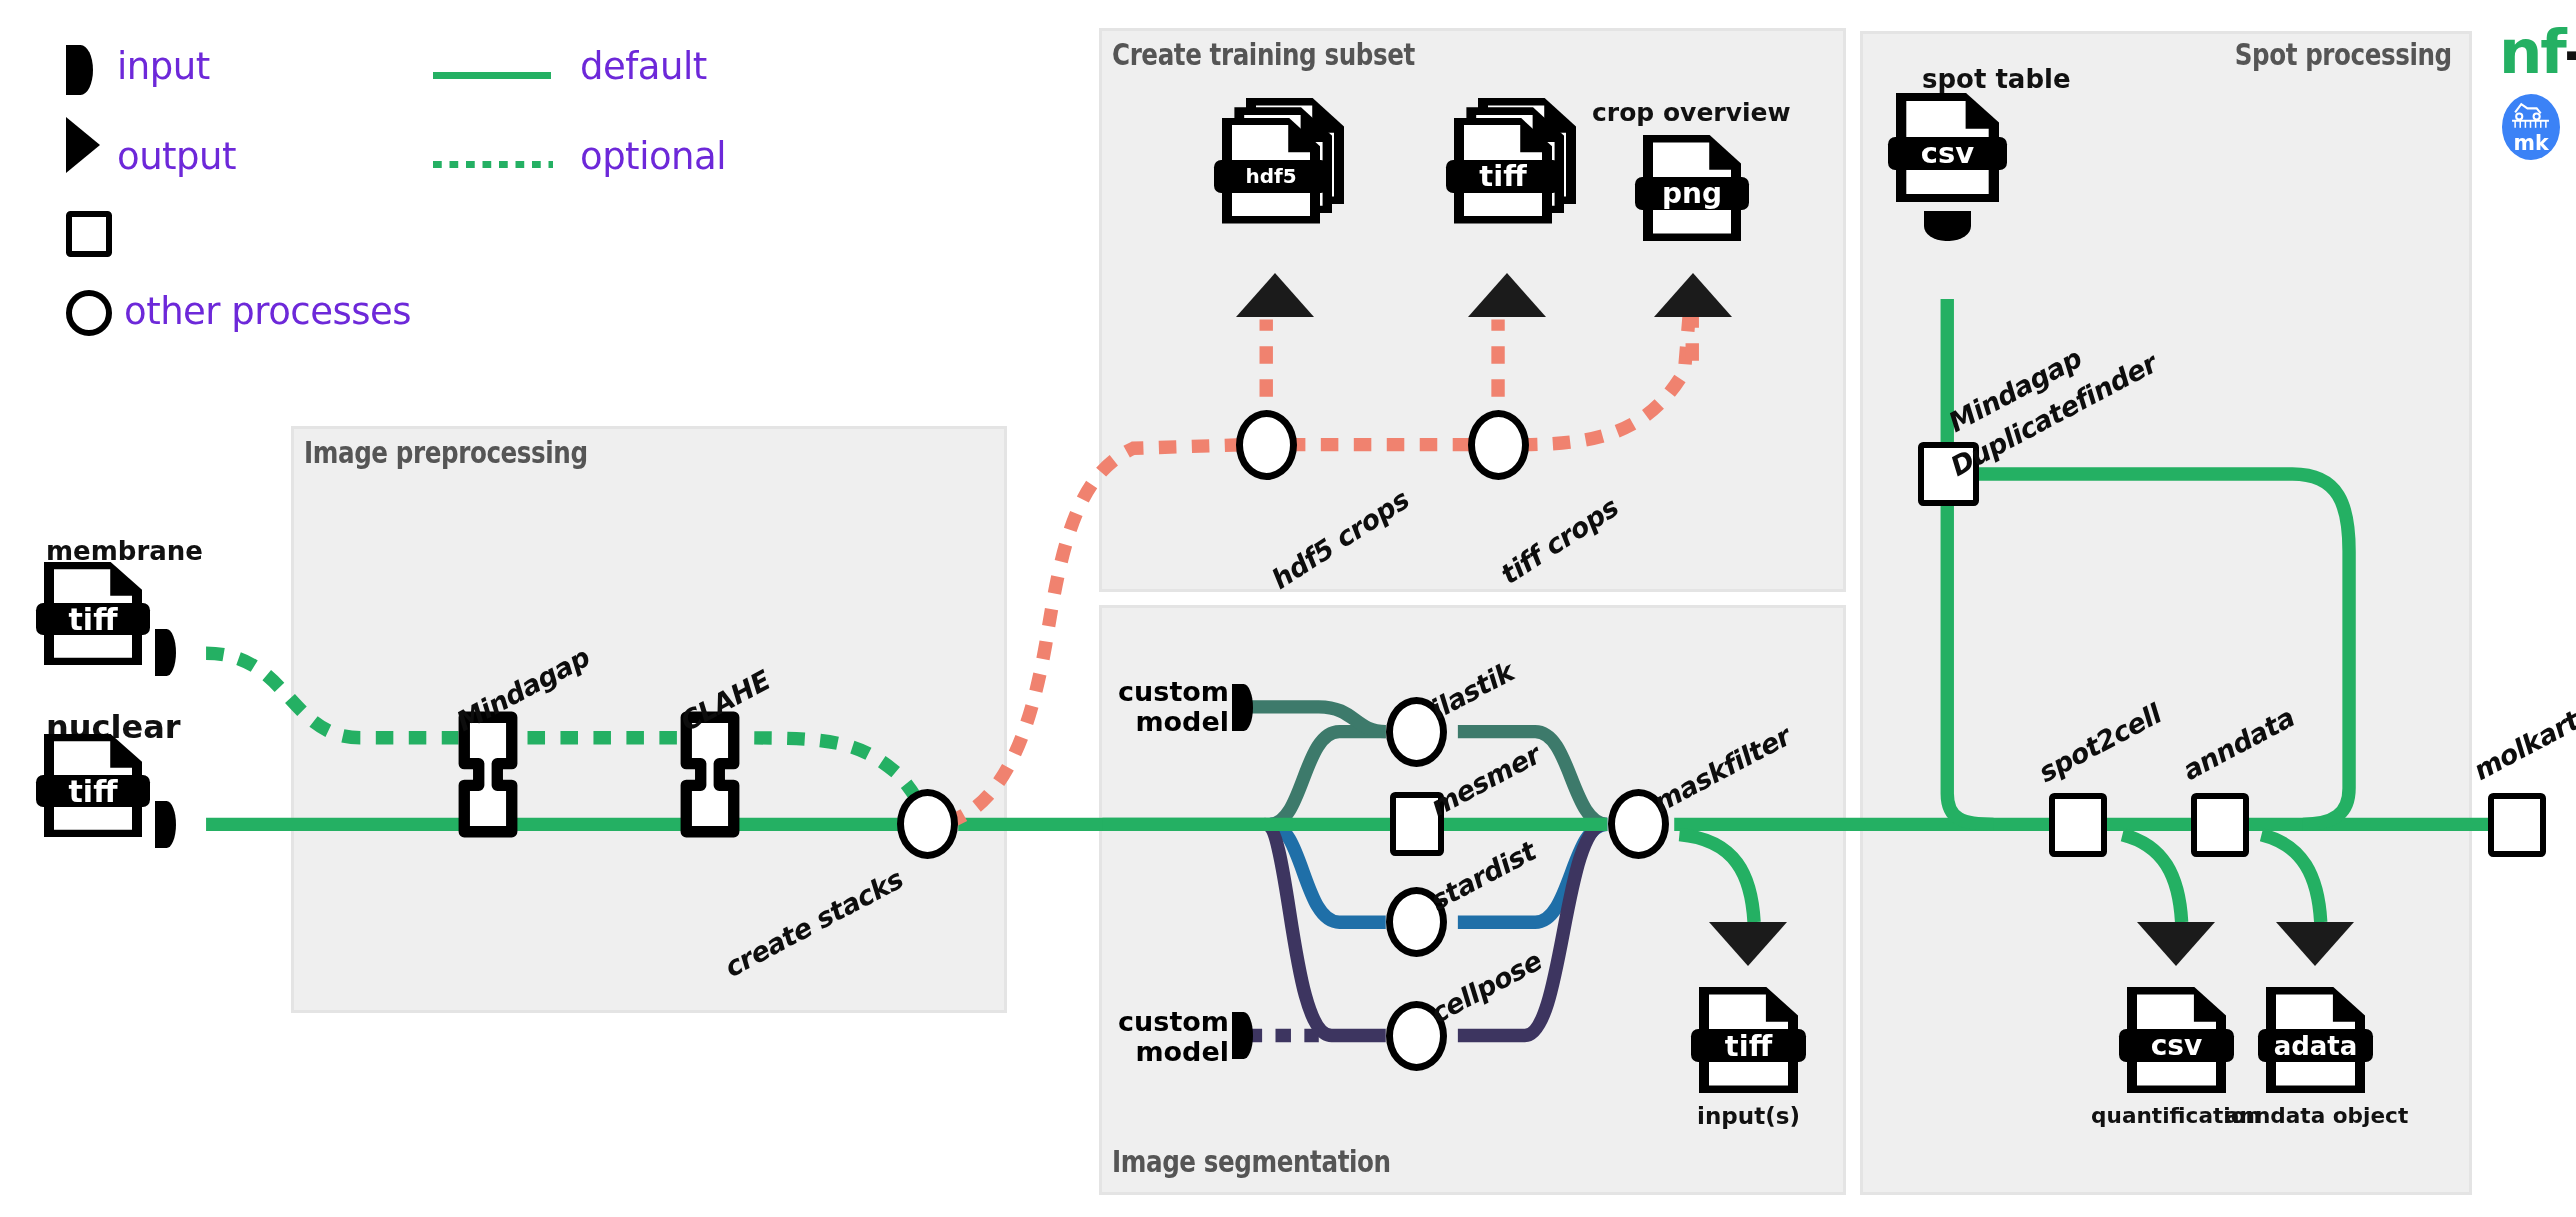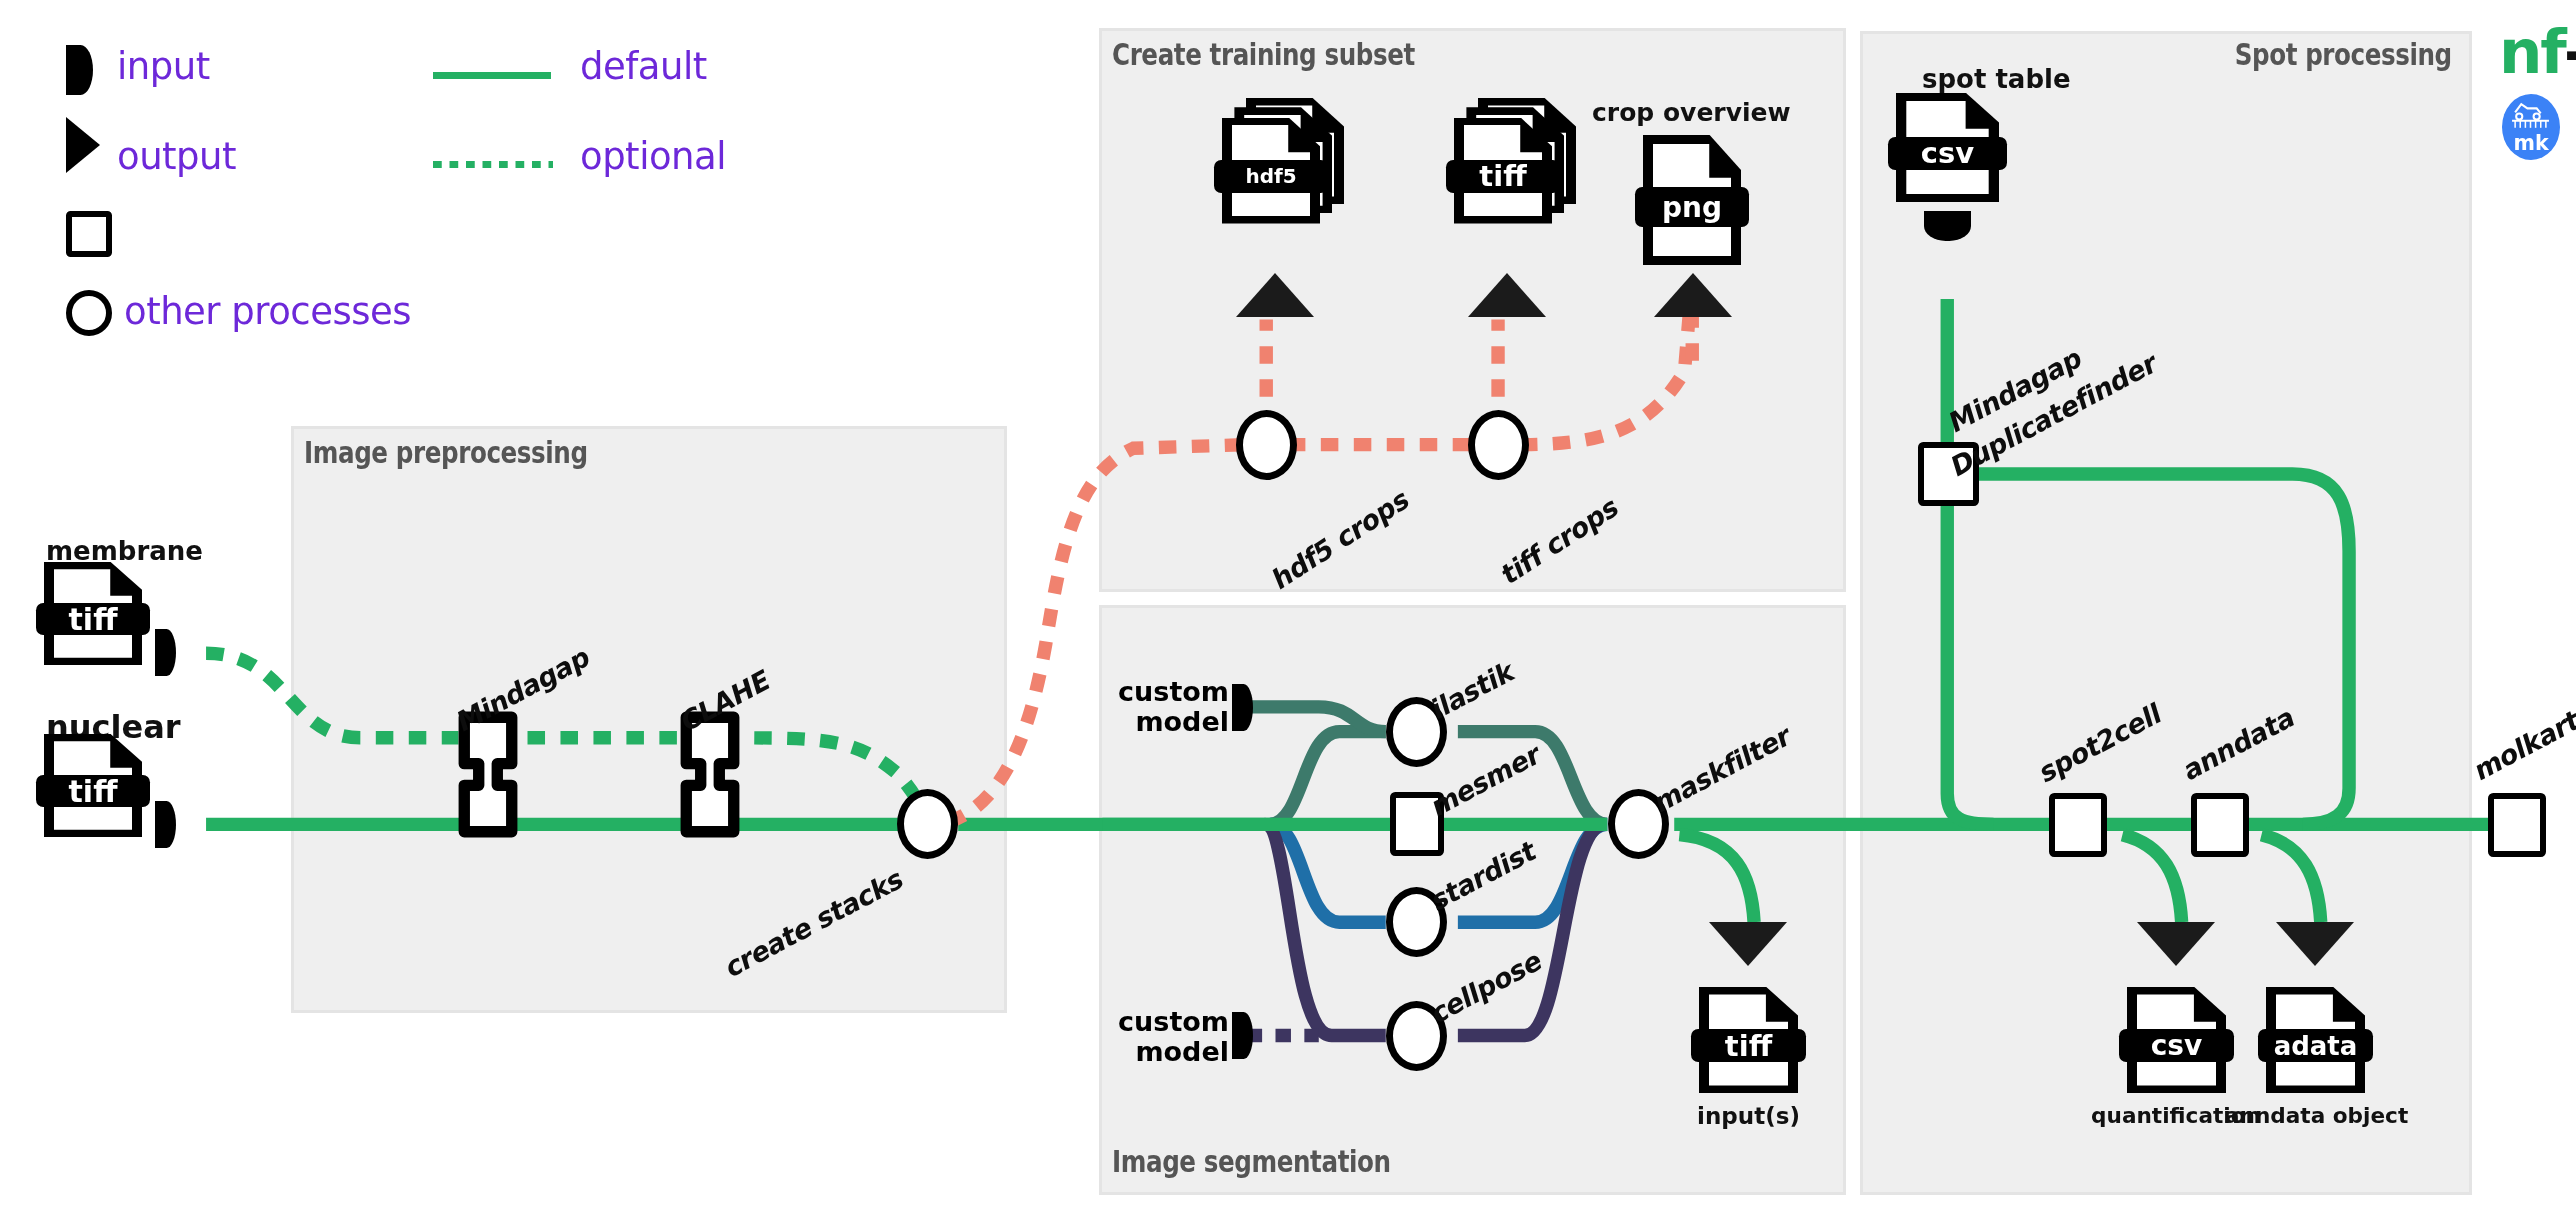--- a/index.html
+++ b/index.html
@@ -228,21 +228,21 @@
         <div class="inner"></div>
     </div>
     <div class="fileicon sheet" style="left:1px;top:19.6px;width:98px;height:106px;">
       <div class="doc"></div>
         <div class="inner"></div>
       <div class="band" style="top:40%;height:31%;font-size:29px;">tiff</div>
     </div>
   </div>
 
   <div class="file-caption" style="left:1592px;top:98px;font-size:25px;width:206px;text-align:left;">crop overview</div>
-  <div class="fileicon" style="left:1643px;top:135px;width:98px;height:130px;">
+  <div class="fileicon" style="left:1643px;top:135px;width:98px;height:106px;">
     <div class="doc"></div>
     <div class="inner"></div>
     <div class="band" style="top:40%;height:31%;font-size:28px;">png</div>
   </div>
 
   <div class="out-arrow" style="left:1236px;top:273px;border-width:0 39px 44px 39px;border-color:transparent transparent #1b1b1b transparent;"></div>
   <div class="out-arrow" style="left:1468px;top:273px;border-width:0 39px 44px 39px;border-color:transparent transparent #1b1b1b transparent;"></div>
   <div class="out-arrow" style="left:1654px;top:273px;border-width:0 39px 44px 39px;border-color:transparent transparent #1b1b1b transparent;"></div>
 
   <div class="node-hg" style="left:457px;top:710px;width:62px;height:129px;">

